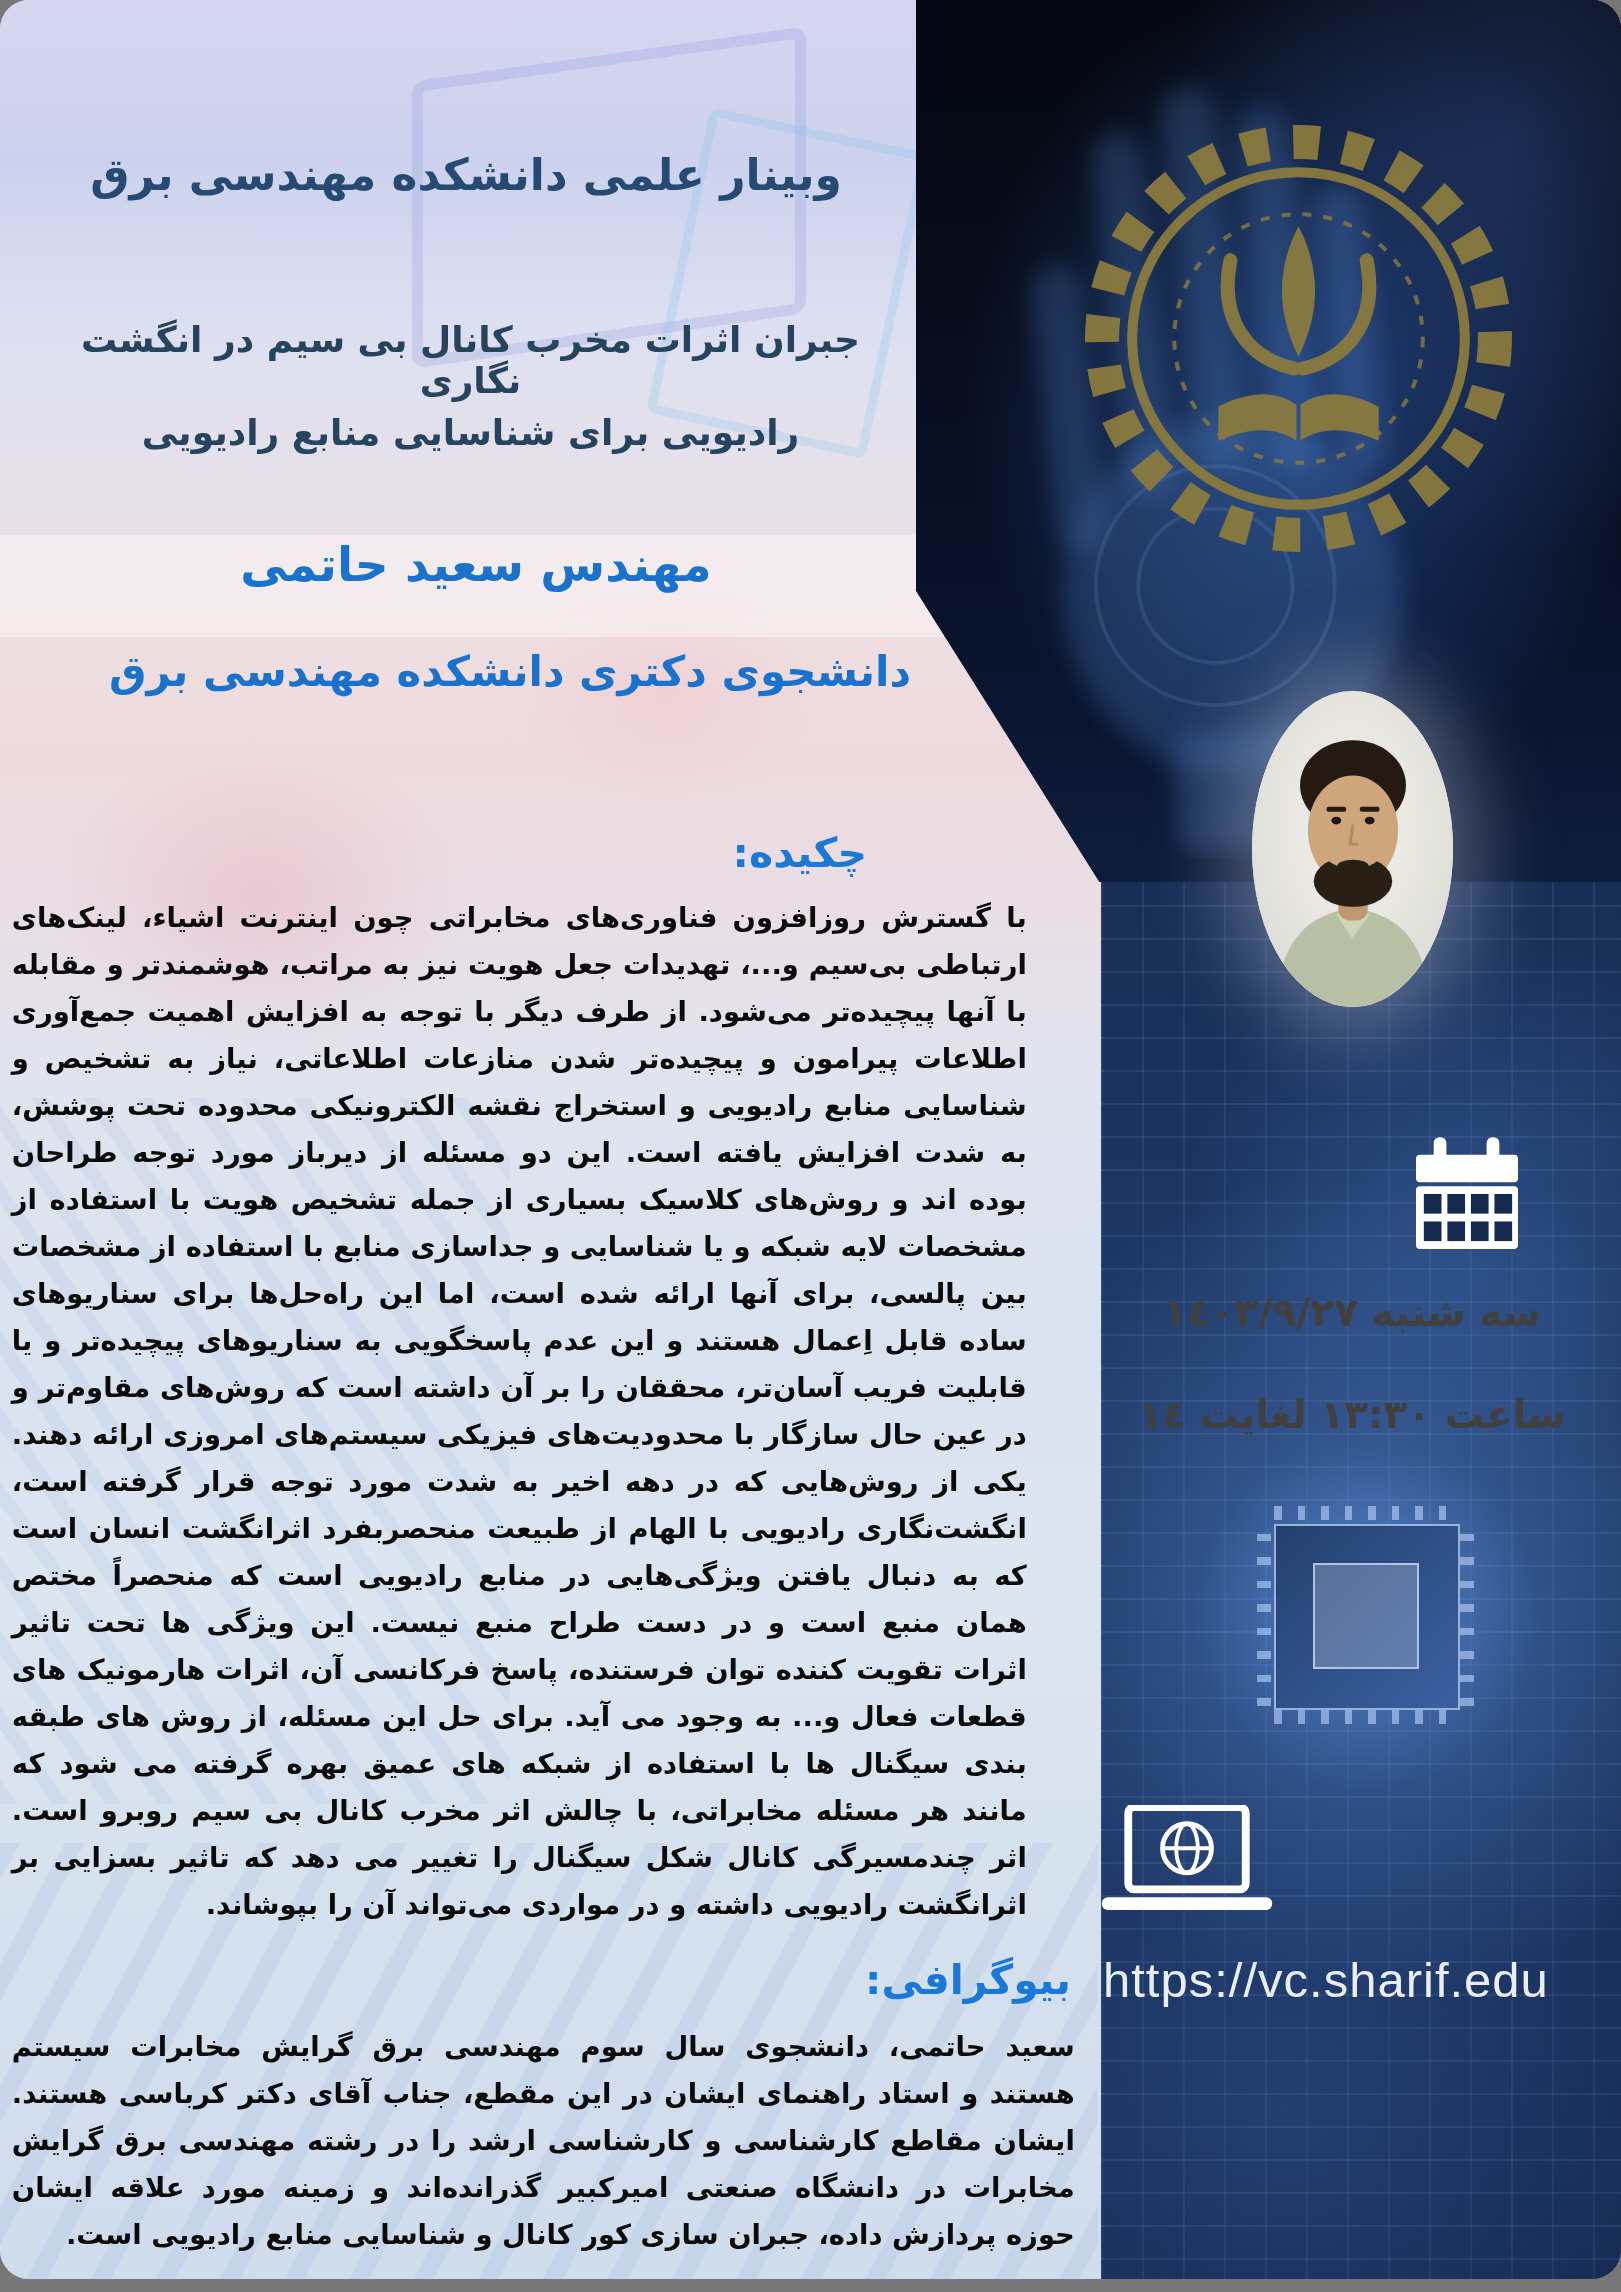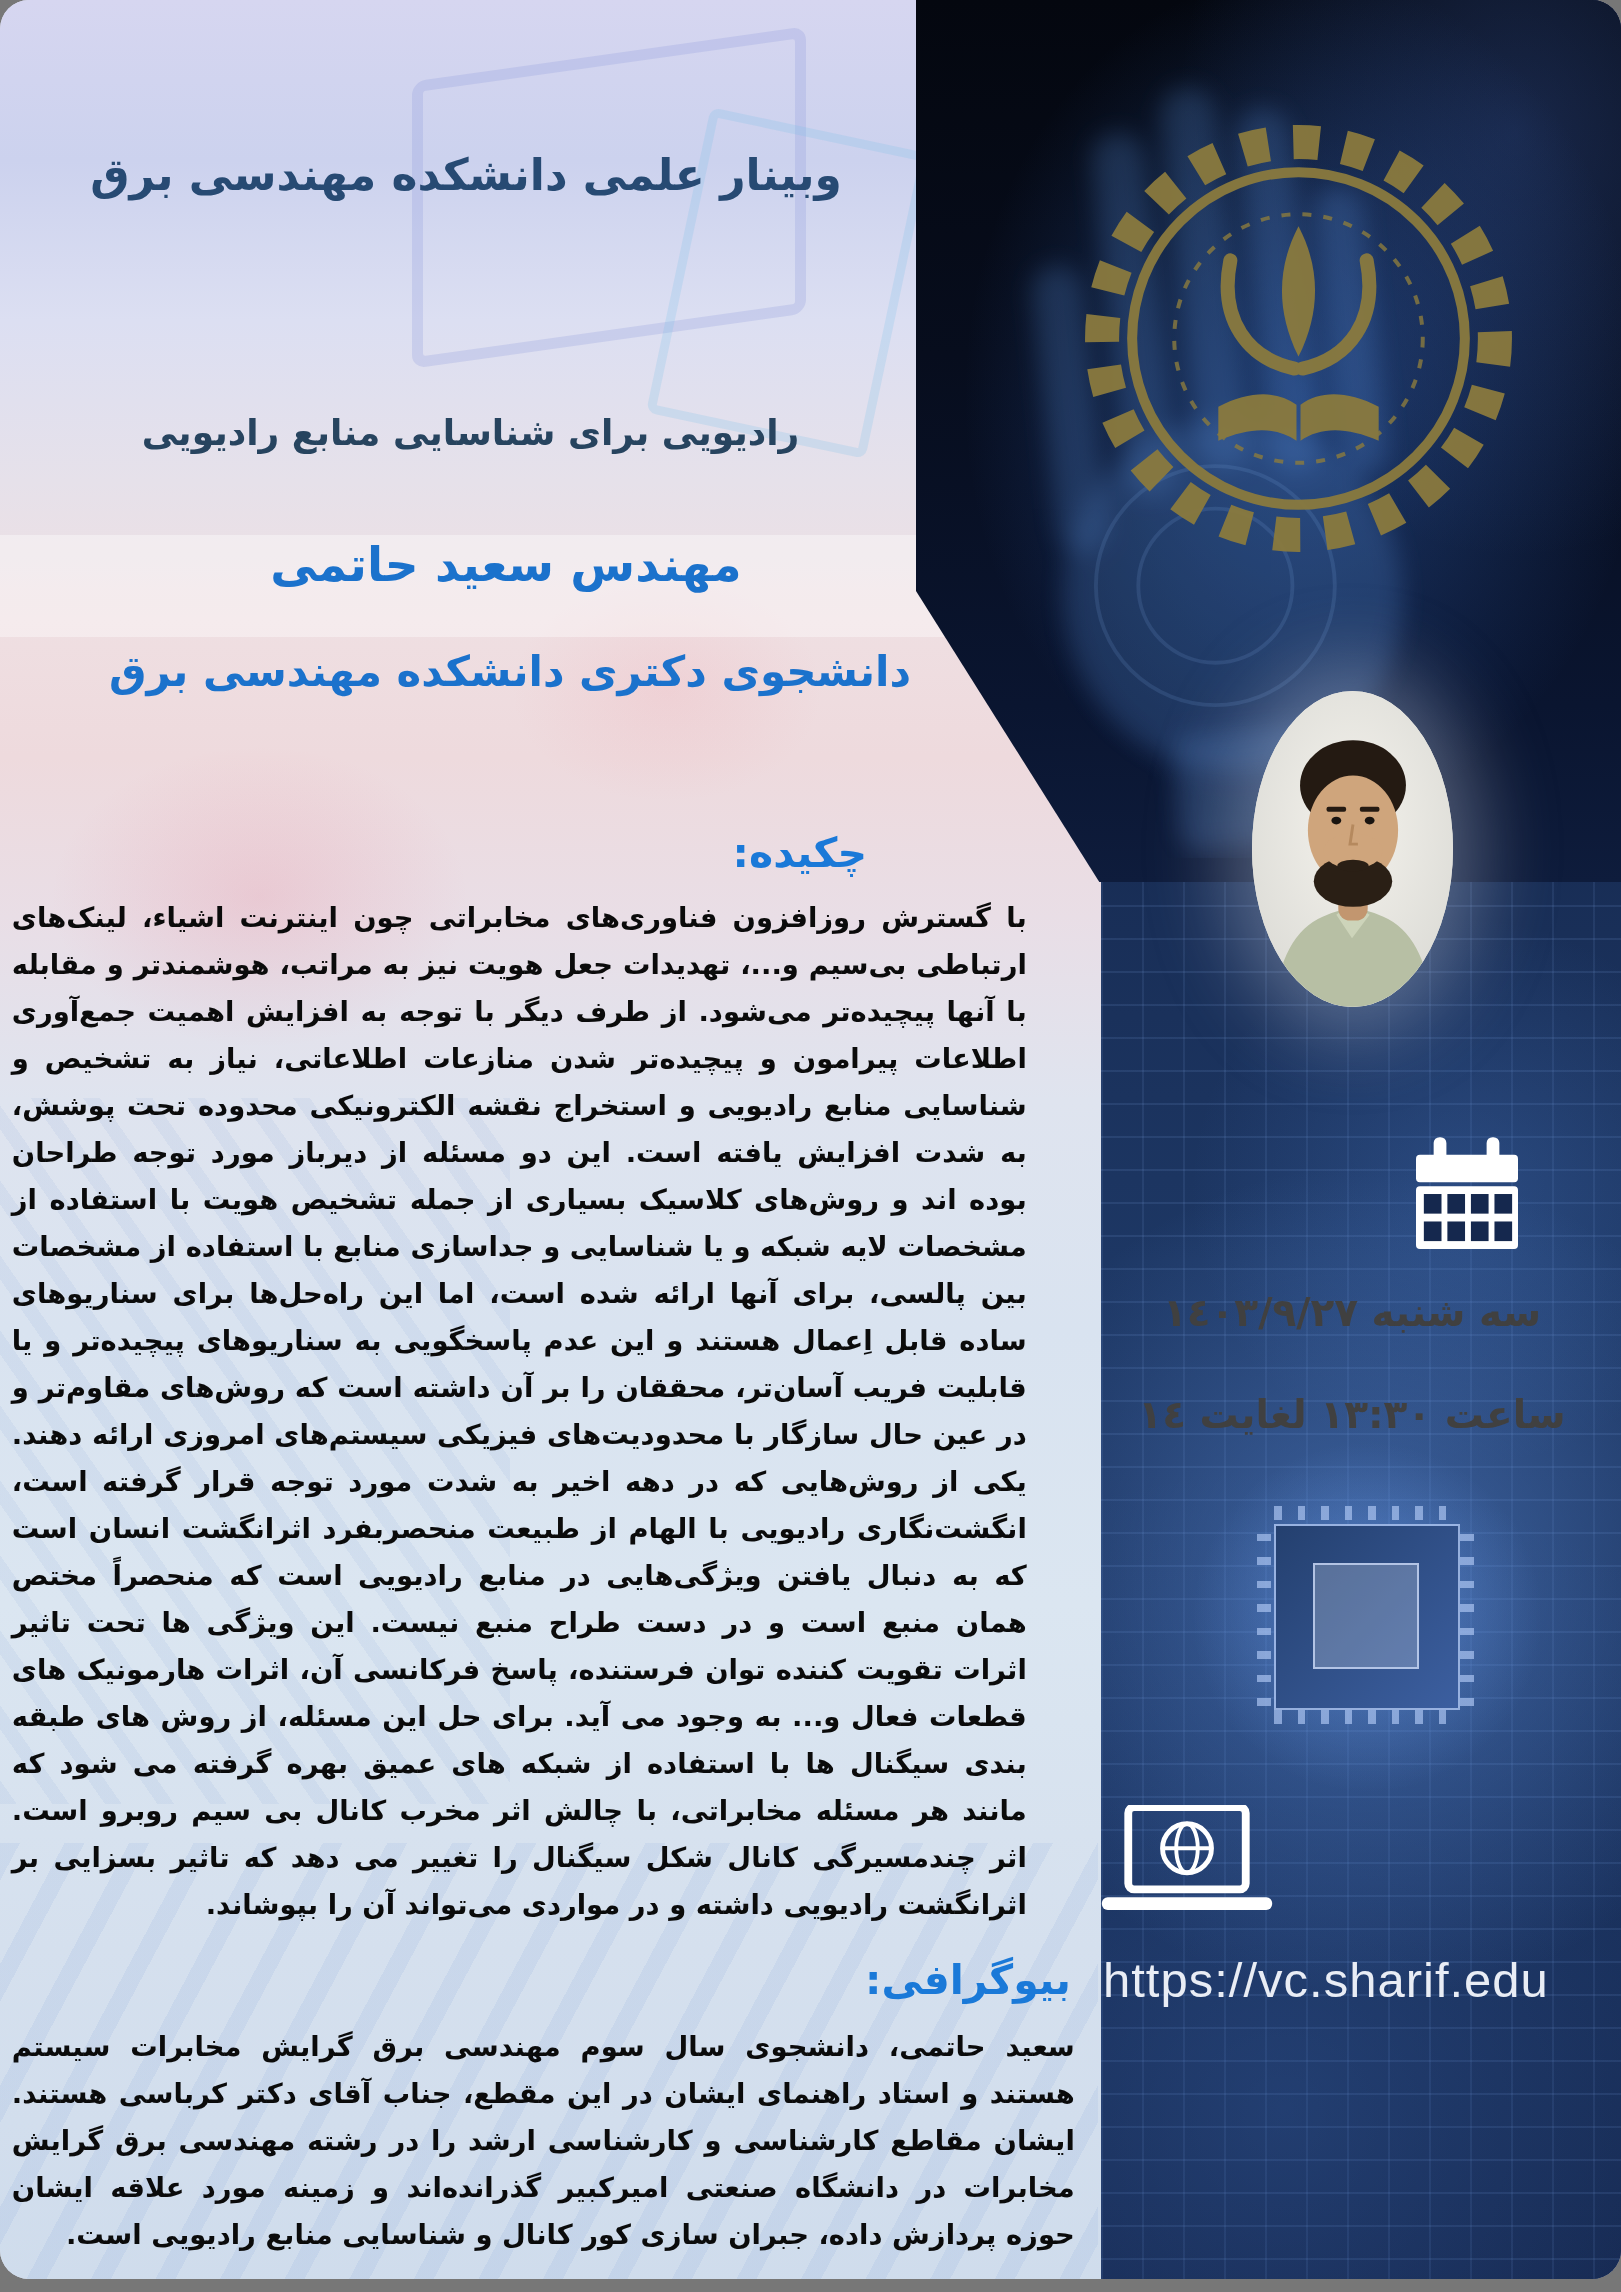--- a/index.html
+++ b/index.html
@@ -63,21 +63,21 @@
     border:2px solid rgba(200,215,245,.8);background:rgba(230,238,250,.25);}
   .chip-pins{position:absolute;z-index:3;background:repeating-linear-gradient(90deg,rgba(170,195,240,.7) 0 7.8px,transparent 7.8px 23.5px);}
   .chip-pins.v{background:repeating-linear-gradient(0deg,rgba(170,195,240,.7) 0 7.8px,transparent 7.8px 23.5px);}
   
   .fa{direction:rtl;font-family:"DejaVu Sans",sans-serif;}
   .poster-title{position:absolute;left:59px;top:149px;width:814px;z-index:6;
     text-align:center;font-size:44px;font-weight:bold;color:#274a73;}
   .topic{position:absolute;z-index:6;text-align:center;font-size:36px;font-weight:bold;color:#27445f;}
   .topic-1{left:54px;top:319px;width:833px;}
   .topic-2{left:54px;top:412px;width:833px;}
-  .speaker-name{position:absolute;left:153px;top:537px;width:706px;z-index:6;
+  .speaker-name{position:absolute;left:123px;top:537px;width:706px;z-index:6;
     text-align:center;font-size:47px;font-weight:bold;color:#1b72cc;}
   .speaker-role{position:absolute;left:88px;top:647px;width:823px;z-index:6;
     text-align:right;font-size:42px;font-weight:bold;color:#1b72cc;}
   .section-heading{position:absolute;z-index:6;font-size:41px;font-weight:bold;color:#1a79d8;}
   .abstract-heading{right:754px;top:829px;}
   .bio-heading{right:550px;top:1956px;}
   .body-text{position:absolute;z-index:6;color:#0b0b0b;font-weight:bold;
     font-size:27.4px;line-height:47px;text-align:justify;}
   .abstract-body{left:11.8px;top:894px;width:1015px;}
   .bio-body{left:11.8px;top:2023px;width:1063px;}
@@ -177,20 +177,21 @@
   </div>
 
   <div class="chip-glow"></div>
   <div class="chip"></div>
   <div class="chip-pins" style="left:1274px;top:1506px;width:182px;height:13.7px;"></div>
   <div class="chip-pins" style="left:1274px;top:1710px;width:182px;height:13.7px;"></div>
   <div class="chip-pins v" style="left:1257px;top:1524px;width:13.7px;height:182px;"></div>
   <div class="chip-pins v" style="left:1460px;top:1524px;width:13.7px;height:182px;"></div>
 
   <div class="fa poster-title">وبینار علمی دانشکده مهندسی برق</div>
+  <div class="fa topic topic-1">جبران اثرات مخرب کانال بی سیم در انگشت نگاری</div>
   <div class="fa topic topic-2">رادیویی برای شناسایی منابع رادیویی</div>
   <div class="fa speaker-name">مهندس سعید حاتمی</div>
   <div class="fa speaker-role">دانشجوی دکتری دانشکده مهندسی برق</div>
 
   <div class="fa section-heading abstract-heading">چکیده:</div>
   <div class="fa body-text abstract-body">با گسترش روزافزون فناوری‌های مخابراتی چون اینترنت اشیاء، لینک‌های ارتباطی بی‌سیم و...، تهدیدات جعل هویت نیز به مراتب، هوشمندتر و مقابله با آنها پیچیده‌تر می‌شود. از طرف دیگر با توجه به افزایش اهمیت جمع‌آوری اطلاعات پیرامون و پیچیده‌تر شدن منازعات اطلاعاتی، نیاز به تشخیص و شناسایی منابع رادیویی و استخراج نقشه الکترونیکی محدوده تحت پوشش، به شدت افزایش یافته است. این دو مسئله از دیرباز مورد توجه طراحان بوده اند و روش‌های کلاسیک بسیاری از جمله تشخیص هویت با استفاده از مشخصات لایه شبکه و یا شناسایی و جداسازی منابع با استفاده از مشخصات بین پالسی، برای آنها ارائه شده است، اما این راه‌حل‌ها برای سناریوهای ساده قابل اِعمال هستند و این عدم پاسخگویی به سناریوهای پیچیده‌تر و یا قابلیت فریب آسان‌تر، محققان را بر آن داشته است که روش‌های مقاوم‌تر و در عین حال سازگار با محدودیت‌های فیزیکی سیستم‌های امروزی ارائه دهند. یکی از روش‌هایی که در دهه اخیر به شدت مورد توجه قرار گرفته است، انگشت‌نگاری رادیویی با الهام از طبیعت منحصربفرد اثرانگشت انسان است که به دنبال یافتن ویژگی‌هایی در منابع رادیویی است که منحصراً مختص همان منبع است و در دست طراح منبع نیست. این ویژگی ها تحت تاثیر اثرات تقویت کننده توان فرستنده، پاسخ فرکانسی آن، اثرات هارمونیک های قطعات فعال و... به وجود می آید. برای حل این مسئله، از روش های طبقه بندی سیگنال ها با استفاده از شبکه های عمیق بهره گرفته می شود که مانند هر مسئله مخابراتی، با چالش اثر مخرب کانال بی سیم روبرو است. اثر چندمسیرگی کانال شکل سیگنال را تغییر می دهد که تاثیر بسزایی بر اثرانگشت رادیویی داشته و در مواردی می‌تواند آن را بپوشاند.</div>
 
   <div class="fa section-heading bio-heading">بیوگرافی:</div>
   <div class="fa body-text bio-body">سعید حاتمی، دانشجوی سال سوم مهندسی برق گرایش مخابرات سیستم هستند و استاد راهنمای ایشان در این مقطع، جناب آقای دکتر کرباسی هستند. ایشان مقاطع کارشناسی و کارشناسی ارشد را در رشته مهندسی برق گرایش مخابرات در دانشگاه صنعتی امیرکبیر گذرانده‌اند و زمینه مورد علاقه ایشان حوزه پردازش داده، جبران سازی کور کانال و شناسایی منابع رادیویی است.</div>
 

